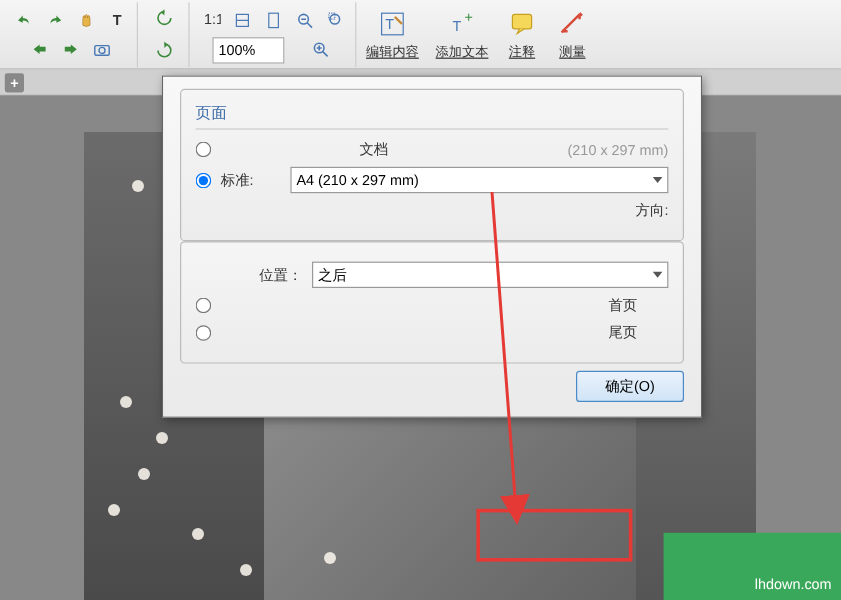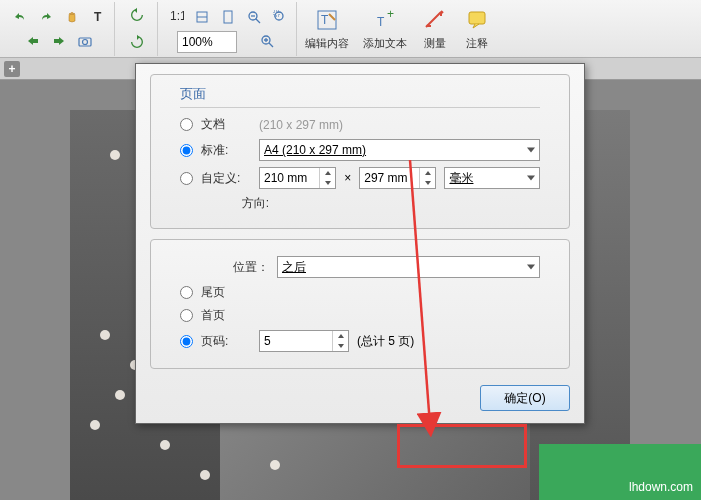--- a/index.html
+++ b/index.html
@@ -6,21 +6,21 @@
 body { background: #e8e8e8; width: 701px; height: 500px; overflow: hidden; position: relative; }
 
 
 .toolbar { background: linear-gradient(#f5f5f5, #e5e5e5); border-bottom: 1px solid #b0b0b0; height: 58px; display: flex; align-items: center; padding: 2px 4px; gap: 2px; }
 .tb-group { display: flex; flex-direction: column; align-items: center; padding: 0 4px; border-right: 1px solid #ccc; height: 54px; justify-content: center; }
 .tb-row { display: flex; gap: 2px; }
 .tb-btn { width: 24px; height: 24px; border: 1px solid transparent; border-radius: 3px; display: flex; align-items: center; justify-content: center; cursor: pointer; }
 .tb-btn svg { width: 16px; height: 16px; }
 .tb-big { display: flex; flex-direction: column; align-items: center; padding: 2px 6px; cursor: pointer; border-radius: 3px; }
 .tb-big-icon { width: 28px; height: 28px; display: flex; align-items: center; justify-content: center; margin-bottom: 2px; }
-.tb-big-label { font-size: 11px; color: #333; }
+.tb-big-label { font-size: 11px; color: #333; text-decoration: underline; }
 .zoom-box { display: flex; align-items: flex-end; gap: 18px; }
 .zoom-input { width: 60px; height: 22px; border: 1px solid #aaa; padding: 0 4px; background: #fff; }
 
 
 .tabstrip { background: #d0d0d0; height: 22px; display: flex; align-items: center; padding-left: 4px; border-bottom: 1px solid #999; }
 .tab-add { width: 16px; height: 16px; background: #888; color: #fff; display: flex; align-items: center; justify-content: center; border-radius: 2px; cursor: pointer; font-weight: bold; }
 
 
 .content { position: absolute; top: 80px; left: 0; right: 0; bottom: 0; background: #888; }
 .photo { position: absolute; top: 30px; left: 70px; width: 560px; height: 390px; background: linear-gradient(135deg, #6a6a6a 0%, #8a8a8a 40%, #5a5a5a 100%); overflow: hidden; }
@@ -28,47 +28,47 @@
 .photo::after { content: ""; position: absolute; right: 0; top: 0; width: 100px; height: 100%; background: linear-gradient(180deg, #7a7a7a, #555); }
 .blossom { position: absolute; width: 10px; height: 10px; background: #f5f0e8; border-radius: 50%; opacity: 0.9; }
 
 
 .dialog { position: absolute; top: 63px; left: 135px; width: 450px; background: #f0f0f0; border: 1px solid #666; box-shadow: 2px 2px 8px rgba(0,0,0,0.4); }
 .dlg-title { background: linear-gradient(#5a5a5a, #3a3a3a); color: #fff; height: 24px; display: flex; align-items: center; padding: 0 6px; font-size: 12px; }
 .dlg-title-icon { width: 14px; height: 14px; background: #fff; margin-right: 6px; border-radius: 2px; }
 .dlg-close { margin-left: auto; width: 28px; height: 18px; background: #555; color: #fff; display: flex; align-items: center; justify-content: center; cursor: pointer; font-size: 11px; border-radius: 2px; }
 .dlg-body { padding: 10px 14px; background: linear-gradient(#f8f8f8, #eaeaea); }
 
-.fieldset { border: 1px solid #bbb; border-radius: 4px; padding: 10px 29px; margin-bottom: 10px; background: linear-gradient(#f5f5f5, #ececec); }
+.fieldset { border: 1px solid #bbb; border-radius: 4px; padding: 10px 12px; background: linear-gradient(#f5f5f5, #ececec); }
 .fs-title { color: #3a6aa8; font-size: 13px; margin-bottom: 8px; padding-bottom: 4px; border-bottom: 1px solid #ccc; }
-.row { display: flex; align-items: center; margin: 6px 0; gap: 8px; }
+.row { display: flex; align-items: center; margin: 6px 0; gap: 8px; justify-content: space-between; }
 .row-label { width: 60px; text-align: right; color: #333; }
 .radio { width: 13px; height: 13px; }
 .radio-label { color: #333; min-width: 50px; }
 .gray { color: #999; }
 
 .combo, .spinner, .txt { height: 22px; border: 1px solid #999; background: #fff; padding: 0 4px; display: flex; align-items: center; position: relative; }
-.combo { cursor: pointer; text-decoration: underline; }
+.combo { cursor: pointer; }
 .combo-arrow { position: absolute; right: 4px; top: 50%; transform: translateY(-50%); width: 0; height: 0; border-left: 4px solid transparent; border-right: 4px solid transparent; border-top: 5px solid #555; }
 .spinner { padding-right: 18px; }
 .spin-btns { position: absolute; right: 0; top: 0; width: 16px; height: 100%; border-left: 1px solid #ccc; display: flex; flex-direction: column; }
 .spin-up, .spin-dn { flex: 1; display: flex; align-items: center; justify-content: center; cursor: pointer; }
 .spin-up::before { content: ""; border-left: 3px solid transparent; border-right: 3px solid transparent; border-bottom: 4px solid #555; }
 .spin-dn::before { content: ""; border-left: 3px solid transparent; border-right: 3px solid transparent; border-top: 4px solid #555; }
 
 .dlg-footer { display: flex; justify-content: flex-end; padding: 6px 0 2px; gap: 8px; }
 .btn { min-width: 90px; height: 26px; border: 1px solid #888; background: linear-gradient(#f8f8f8, #e0e0e0); border-radius: 3px; cursor: pointer; display: flex; align-items: center; justify-content: center; }
 .btn.primary { border: 1px solid #4a8ac8; background: linear-gradient(#eaf2fb, #d0e4f7); }
 
 
 .anno-box { position: absolute; border: 3px solid #e53935; }
 .anno-arrow { position: absolute; pointer-events: none; }
 
 
-.watermark { position: absolute; right: 0; bottom: 0; width: 162px; height: 56px; background: #3aa85a; color: #fff; display: flex; align-items: flex-end; justify-content: flex-end; padding: 6px 8px; font-size: 11px; }
+.watermark { position: absolute; right: 0; bottom: 0; width: 148px; height: 56px; background: #3aa85a; color: #fff; display: flex; align-items: flex-end; justify-content: flex-end; padding: 6px 8px; font-size: 11px; }
 </style>
 </head>
 <body>
 
 <div class="toolbar">
   <div class="tb-group">
     <div class="tb-row">
       <div class="tb-btn">
           <svg viewBox="0 0 16 16">
             <path d="M3 8 L7 4 L7 6 Q12 6 12 11 Q11 8 7 8 L7 10 Z" fill="#3a8a3a"></path>
@@ -183,34 +183,34 @@
         <svg viewBox="0 0 24 24" width="24" height="24">
           <text x="4" y="18" font-size="16" fill="#4a7ab5">T</text>
           <text x="14" y="10" font-size="10" fill="#3a8a3a">+</text>
         </svg>
       </div>
     <div class="tb-big-label">添加文本</div>
   </div>
   <div class="tb-big">
     <div class="tb-big-icon">
         <svg viewBox="0 0 24 24" width="24" height="24">
+          <rect x="4" y="4" width="16" height="12" rx="2" fill="#f5d75a" stroke="#c8a020"></rect>
+          <path d="M10 16 L8 20 L14 16" fill="#f5d75a" stroke="#c8a020"></path>
+        </svg>
+      </div>
+    <div class="tb-big-label">注释</div>
+  </div>
+  <div class="tb-big">
+    <div class="tb-big-icon">
+        <svg viewBox="0 0 24 24" width="24" height="24">
           <path d="M4 18 L18 4 M4 18 L8 18 M18 4 L18 8" stroke="#d84a3a" stroke-width="2" fill="none"></path>
           <path d="M3 19 L5 17 M18 3 L20 5" stroke="#d84a3a" stroke-width="2"></path>
         </svg>
       </div>
     <div class="tb-big-label">测量</div>
-  </div>
-  <div class="tb-big">
-    <div class="tb-big-icon">
-        <svg viewBox="0 0 24 24" width="24" height="24">
-          <rect x="4" y="4" width="16" height="12" rx="2" fill="#f5d75a" stroke="#c8a020"></rect>
-          <path d="M10 16 L8 20 L14 16" fill="#f5d75a" stroke="#c8a020"></path>
-        </svg>
-      </div>
-    <div class="tb-big-label">注释</div>
   </div>
 </div>
 
 <div class="tabstrip">
   <div class="tab-add">+</div>
 </div>
 
 <div class="content">
   <div class="photo">
     <div class="blossom" style="top:40px;left:40px"></div>
@@ -239,43 +239,20 @@
 
       <div class="row">
         <input type="radio" class="radio" name="pgsrc" checked="" style="">
         <span class="radio-label">标准:</span>
         <div class="combo" style="flex:1">
           <span>A4 (210 x 297 mm)</span>
           <div class="combo-arrow"></div>
         </div>
       </div>
 
-      <div class="row">
-        <input type="radio" class="radio" name="pgsrc" style="">
-        <span class="radio-label">自定义:</span>
-        <div class="spinner" style="width:80px">
-          <span>210 mm</span>
-          <div class="spin-btns">
-              <div class="spin-up"></div>
-              <div class="spin-dn"></div>
-            </div>
-        </div>
-        <span>×</span>
-        <div class="spinner" style="width:80px">
-          <span>297 mm</span>
-          <div class="spin-btns">
-              <div class="spin-up"></div>
-              <div class="spin-dn"></div>
-            </div>
-        </div>
-        <div class="combo" style="width:100px">
-          <span>毫米</span>
-          <div class="combo-arrow"></div>
-        </div>
-      </div>
 
       <div class="row">
         <span style="width:21px"></span>
         <span class="row-label">方向:</span>
       </div>
 
     </div>
 
     <div class="fieldset">
 
@@ -283,37 +260,25 @@
         <span style="width:21px"></span>
         <span class="row-label">位置：</span>
         <div class="combo" style="flex:1">
           <span>之后</span>
           <div class="combo-arrow"></div>
         </div>
       </div>
 
       <div class="row">
         <input type="radio" class="radio" name="tgt" style="">
+        <span class="radio-label">首页</span>
+      </div>
+      <div class="row">
+        <input type="radio" class="radio" name="tgt" style="">
         <span class="radio-label">尾页</span>
-      </div>
-      <div class="row">
-        <input type="radio" class="radio" name="tgt" style="">
-        <span class="radio-label">首页</span>
-      </div>
-      <div class="row">
-        <input type="radio" class="radio" name="tgt" checked="" style="">
-        <span class="radio-label">页码:</span>
-        <div class="spinner" style="width:90px">
-          <span>5</span>
-          <div class="spin-btns">
-              <div class="spin-up"></div>
-              <div class="spin-dn"></div>
-            </div>
-        </div>
-        <span>(总计 5 页)</span>
       </div>
     </div>
 
     <div class="dlg-footer">
       <div class="btn primary">
         <span>确定(O)</span>
       </div>
     </div>
   </div>
 </div>

